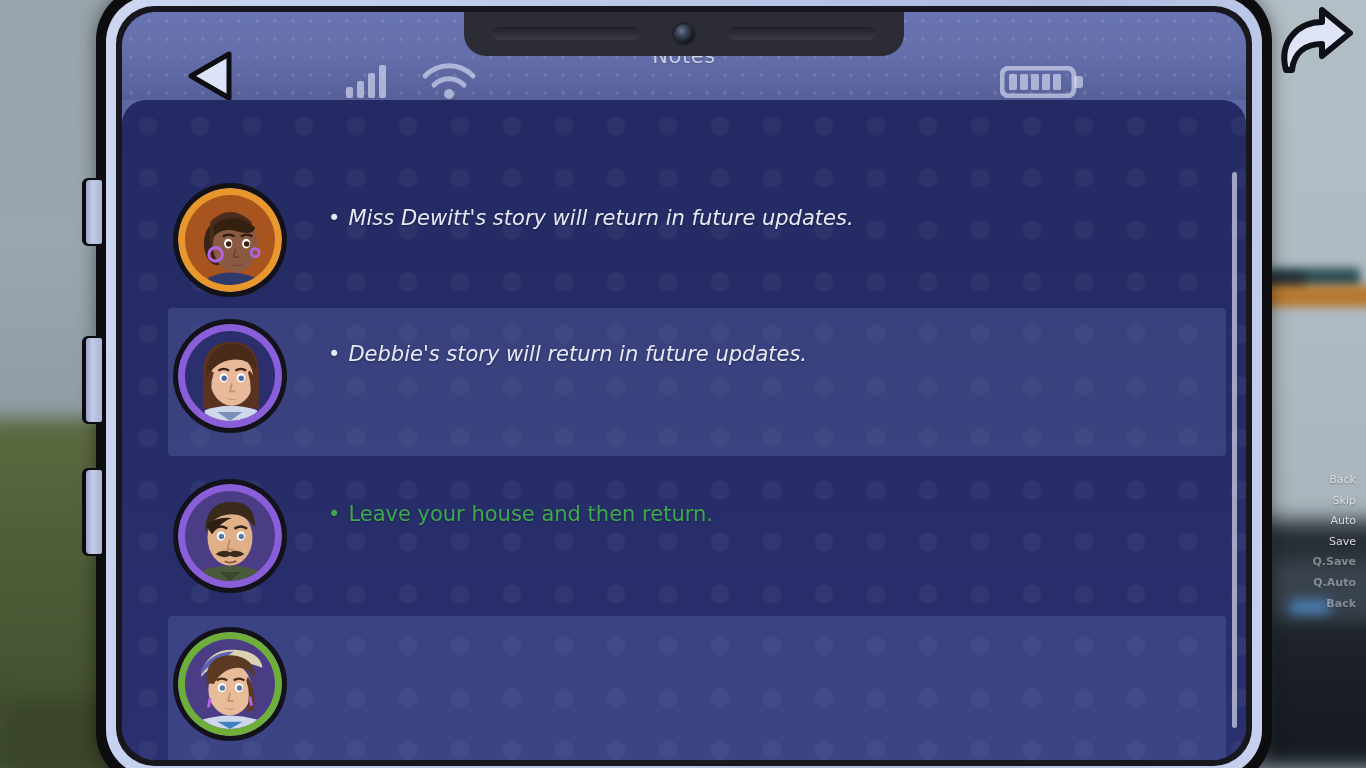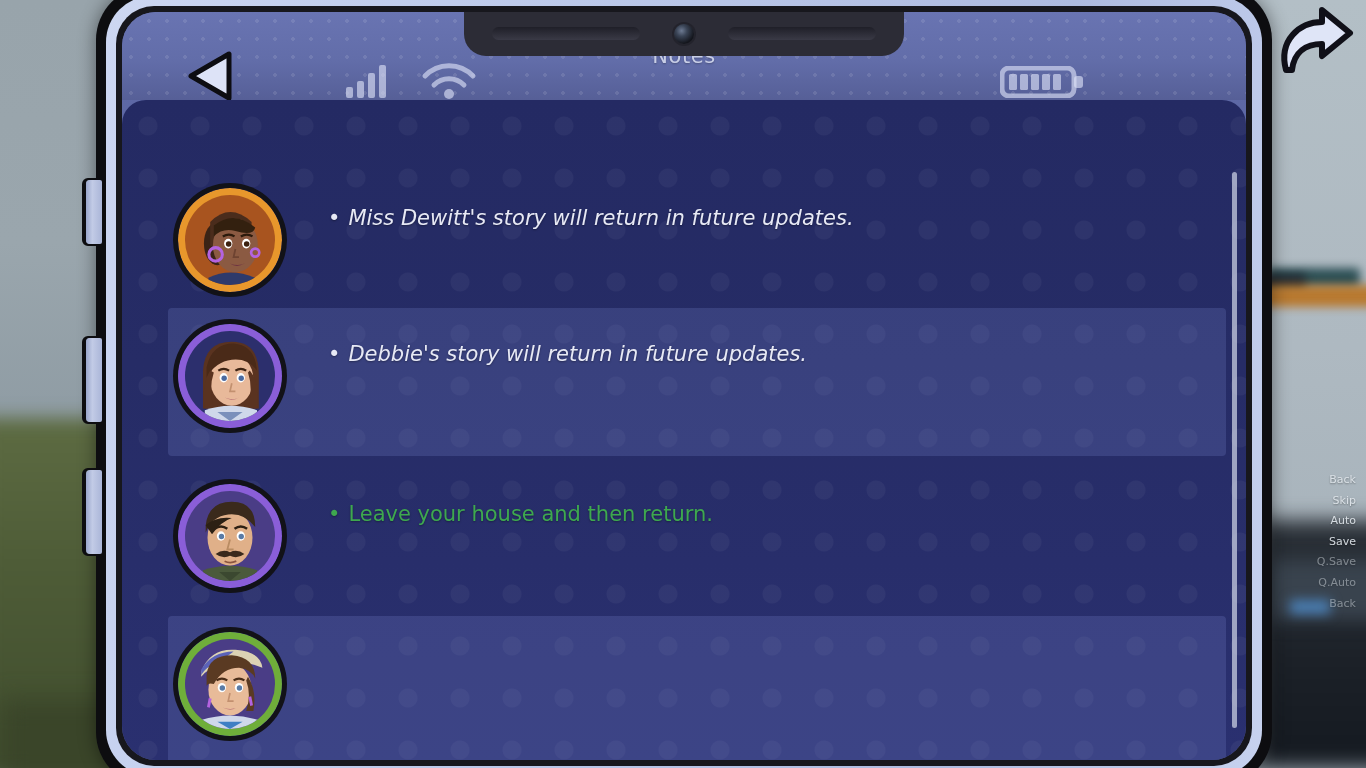--- a/index.html
+++ b/index.html
@@ -111,21 +111,21 @@
   
   .scrollbar{position:absolute;left:1110px;top:72px;width:5px;height:556px;
     background:rgba(205,210,228,.72);border-radius:3px;cursor:pointer;}
 
   
   .redo-arrow{position:absolute;right:10px;top:6px;width:88px;height:76px;cursor:pointer;}
   .quickmenu{position:absolute;right:10px;top:470px;width:76px;
     display:flex;flex-direction:column;align-items:flex-end;}
   .qm-item{color:#dfe5ea;font-size:11px;line-height:20.6px;
     text-shadow:0 1px 2px rgba(0,0,0,.4);cursor:pointer;opacity:.92;}
-  .qm-item.dim{opacity:.45;}
+  .qm-item.dim{opacity:.45;font-weight:bold;}
 </style>
 </head>
 <body>
 
 <div id="bg">
   <div class="bg-wall"></div>
   <div class="bg-wall-r"></div>
   <div class="bg-couch"></div>
   <div class="bg-floor"></div>
   <div class="bg-obj1"></div>

